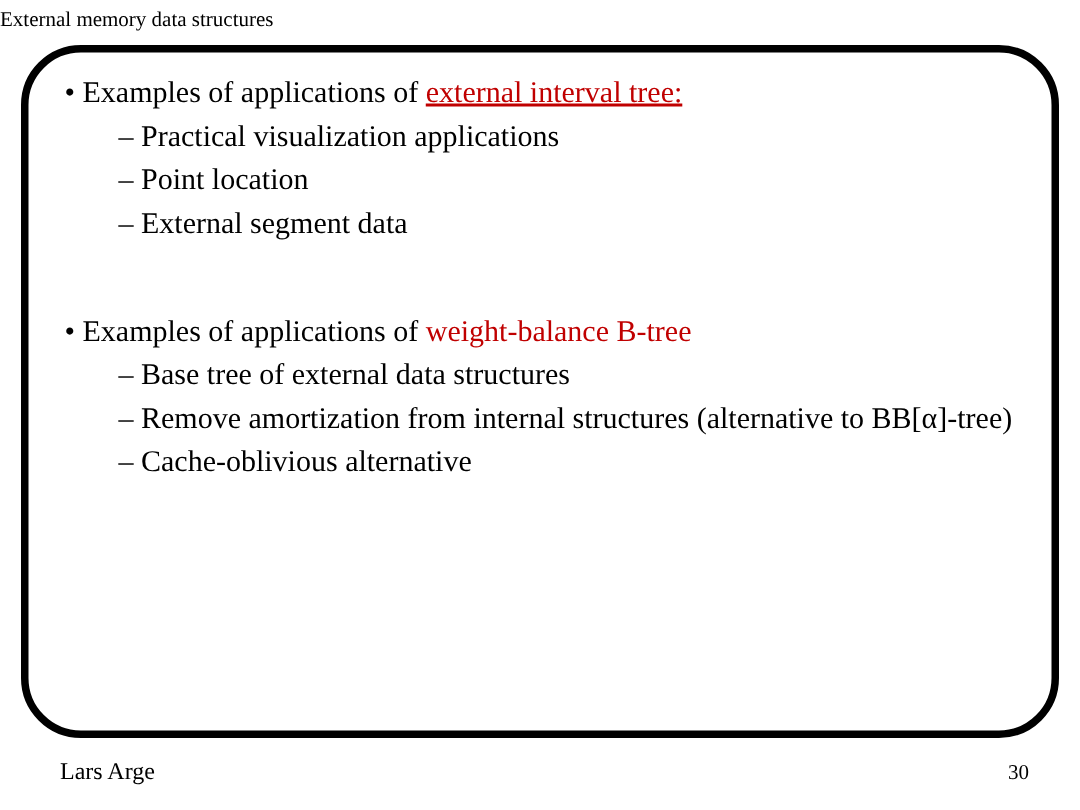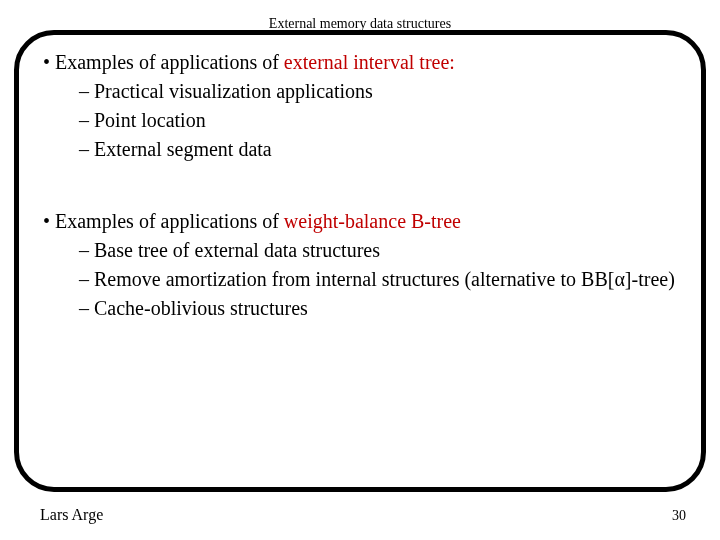--- a/index.html
+++ b/index.html
@@ -7,23 +7,22 @@
     padding: 0;
     width: 720px;
     height: 540px;
     background: #fff;
     font-family: "Times New Roman", Times, serif;
     color: #000;
     position: relative;
     overflow: hidden;
   }
   .header {
-    text-align: center;
     font-size: 14px;
-    padding-top: 16px;
+    padding-top: 6px;
     padding-bottom: 4px;
   }
   .frame {
     position: absolute;
     left: 14px;
     right: 14px;
     top: 30px;
     bottom: 48px;
     border: 5px solid #000;
     border-radius: 40px;
@@ -51,21 +50,21 @@
   .lvl2 {
     margin: 0 0 2px 36px;
     text-indent: -15px;
     padding-left: 15px;
   }
   .lvl2::before {
     content: "– ";
   }
   .block2 { margin-top: 45px; }
   .red { color: #c00000; }
-  .u { }
+  .u { text-decoration: underline; }
   .footer-left {
     position: absolute;
     left: 40px;
     bottom: 16px;
     font-size: 16px;
   }
   .footer-right {
     position: absolute;
     right: 34px;
     bottom: 16px;
@@ -87,20 +86,20 @@
     <div class="lvl2">Practical visualization applications</div>
     <div class="lvl2">Point location</div>
     <div class="lvl2">External segment data</div>
 
     <div class="block2">
       <div class="lvl1">
         <span>Examples of applications of </span><span class="red">weight-balance B-tree</span>
       </div>
       <div class="lvl2">Base tree of external data structures</div>
       <div class="lvl2">Remove amortization from internal structures (alternative to BB[α]-tree)</div>
-      <div class="lvl2">Cache-oblivious structures</div>
+      <div class="lvl2">Cache-oblivious alternative</div>
     </div>
 
   </div>
 </div>
 
 <div class="footer-left">Lars Arge</div>
 <div class="footer-right">30</div>
 
 </body></html>

